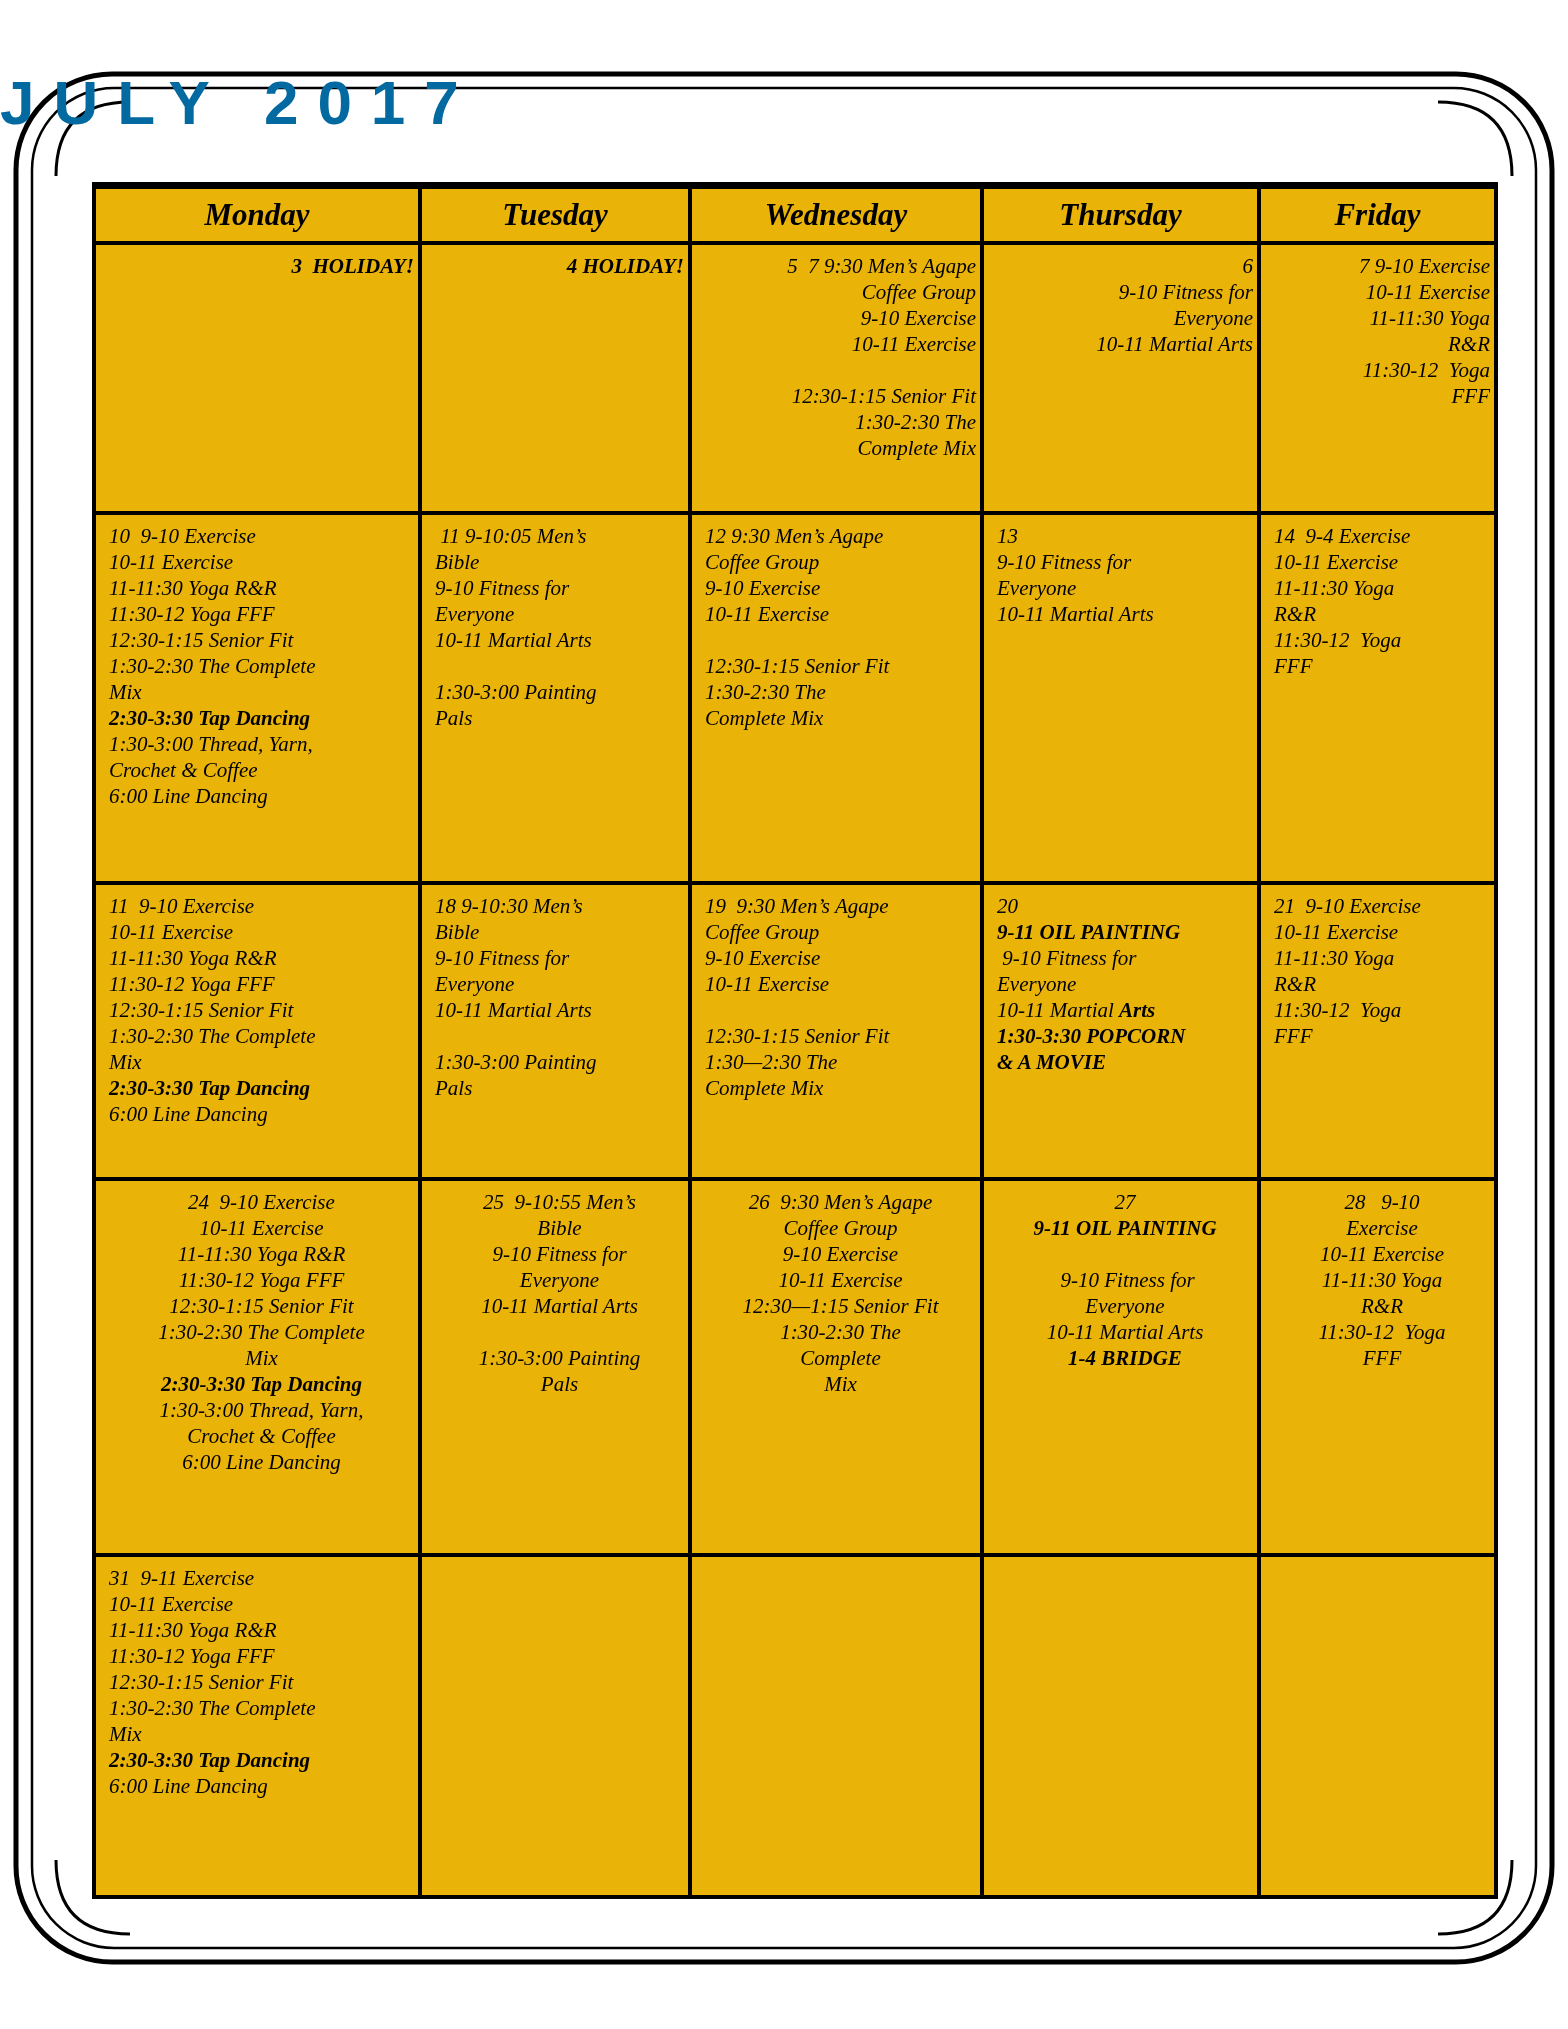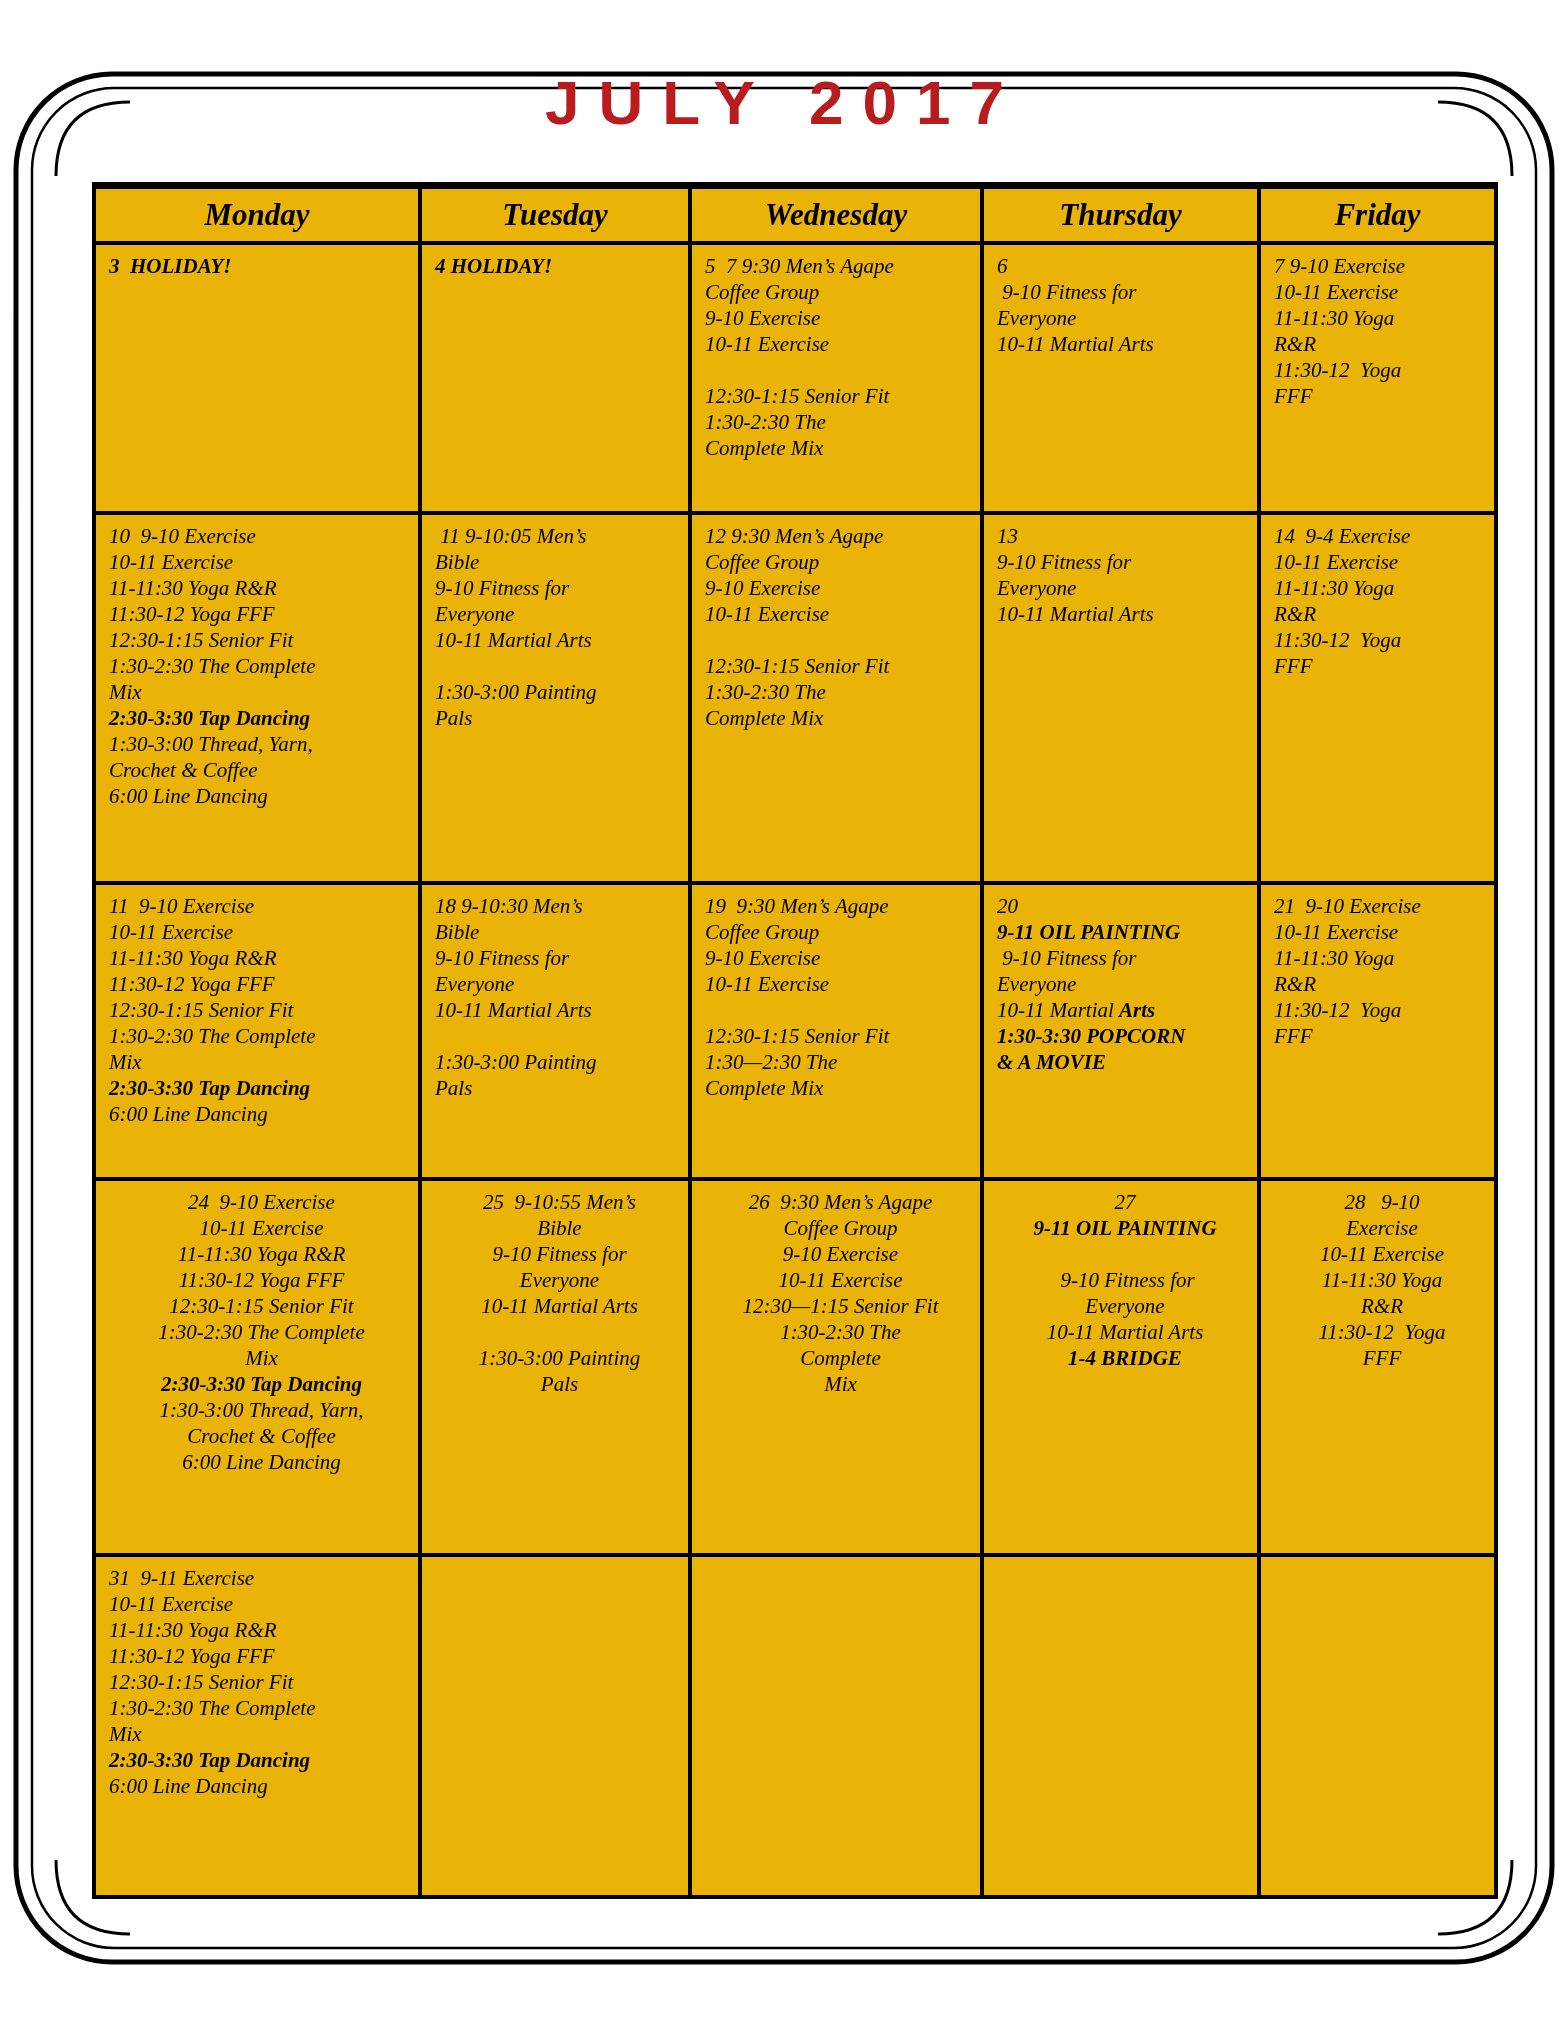--- a/index.html
+++ b/index.html
@@ -3,27 +3,27 @@
 <meta charset="utf-8">
 <style>
   html,body{margin:0;padding:0;background:#ffffff;}
   body{
     width:1568px;height:2029px;position:relative;
     font-family:"Liberation Serif",serif;color:#000;
   }
   .frame-svg{position:absolute;left:0;top:0;width:1568px;height:2029px;pointer-events:none;}
   .page-title{
     position:absolute;top:70px;left:0;width:1568px;
-    text-align:center;
+    text-align:left;
     font-family:"Liberation Sans",sans-serif;
     font-weight:bold;
     font-size:62px;
     letter-spacing:19px;
     line-height:66px;
-    color:#b91c1c;
+    color:#0369a1;
   }
   table.calendar{
     position:absolute;top:182px;left:92px;
     width:1402px;
     border-collapse:collapse;
     table-layout:fixed;
     background:#eab308;
   }
   table.calendar th{
     border:4px solid #000;
@@ -38,21 +38,21 @@
     vertical-align:middle;
     padding:0;
   }
   table.calendar td{
     border:4px solid #000;
     vertical-align:top;
     padding:8px 4px 6px 13px;
     font-style:italic;
     font-size:21px;
   }
-  tr.w1 td{height:252px;}
+  tr.w1 td{height:252px;text-align:right;}
   tr.w2 td{height:352px;}
   tr.w3 td{height:278px;}
   tr.w4 td{height:358px;text-align:center;}
   tr.w5 td{height:324px;}
   .line{
     white-space:pre-wrap;
     line-height:26px;
     min-height:26px;
   }
   .bold{font-weight:bold;}

